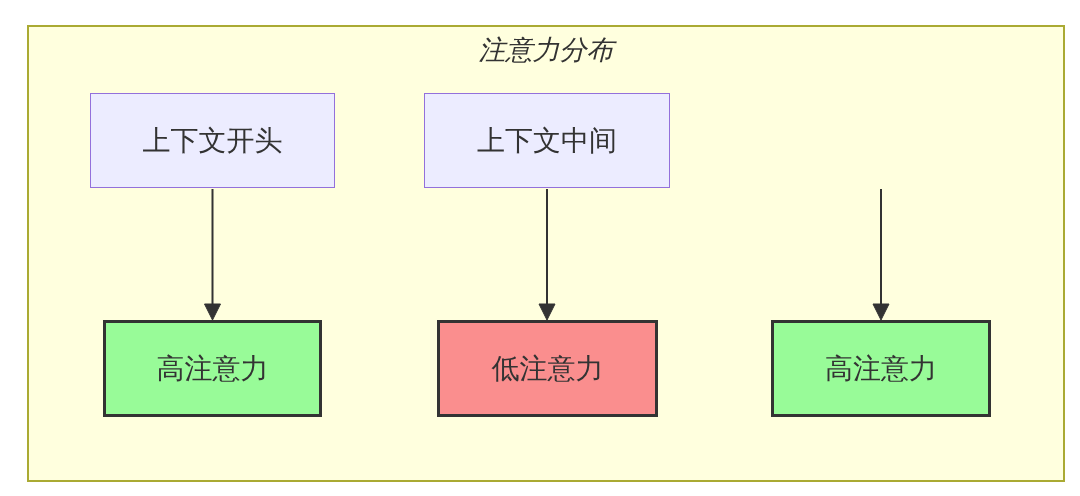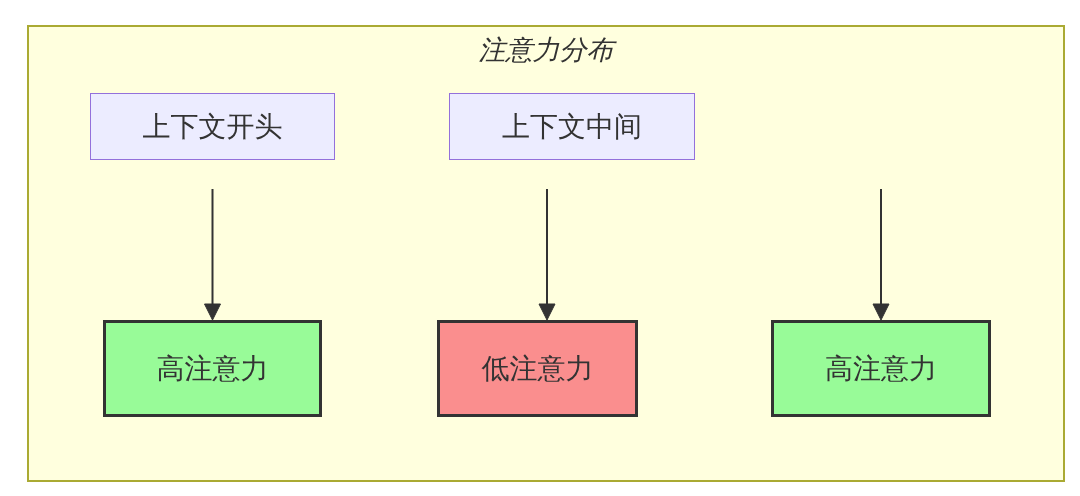--- a/index.html
+++ b/index.html
@@ -52,21 +52,21 @@
     position: absolute;
     display: flex;
     align-items: center;
     justify-content: center;
     text-align: center;
     font-size: 28px;
     color: var(--text);
   }
   .node.source {
     top: 93px;
-    height: 67px;
+    height: 95px;
     background: var(--source-node-bg);
     border: 1.5px solid var(--source-node-border);
     align-items: center;
   }
   .node.result {
     top: 320px;
     height: 97px;
     border: 3px solid var(--result-node-border);
   }
   .node.result.high { background: var(--high-attention-bg); text-align: center; }
@@ -85,28 +85,28 @@
 
 <div class="canvas">
 
   <div class="cluster">
     <div class="cluster-title">注意力分布</div>
   </div>
 
   <div class="node source" style="left:90px; width:245px;">
     <span>上下文开头</span>
   </div>
-  <div class="node source" style="left:424px; width:246px;margin-left:25px;">
+  <div class="node source" style="left:424px; width:246px;">
     <span>上下文中间</span>
   </div>
 
   <div class="node result high" style="left:103px; width:219px;">
     <span>高注意力</span>
   </div>
-  <div class="node result low" style="left:437px; width:201px;">
+  <div class="node result low" style="left:437px; width:221px;">
     <span>低注意力</span>
   </div>
   <div class="node result high" style="left:771px; width:220px;">
     <span>高注意力</span>
   </div>
 
   <svg class="edges" width="1080" height="496" viewBox="0 0 1080 496">
     <g>
       <line x1="212.5" y1="189" x2="212.5" y2="305"></line>
       <polygon points="204.5,304 220.5,304 212.5,320"></polygon>

